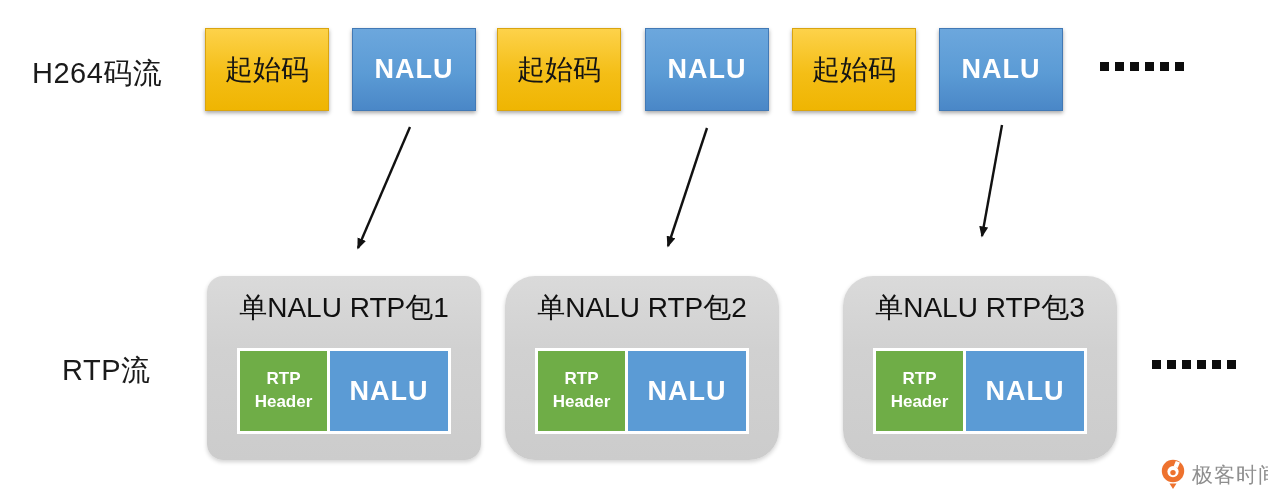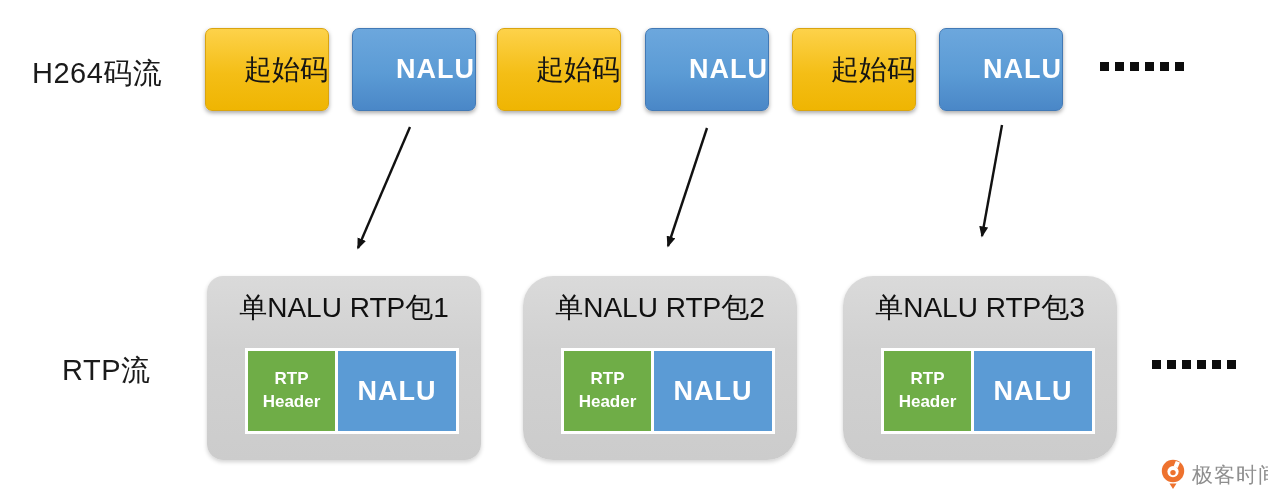--- a/index.html
+++ b/index.html
@@ -5,48 +5,48 @@
   html,body{margin:0;padding:0;background:#ffffff;}
   body{font-family:"Liberation Sans","DejaVu Sans",sans-serif;}
   .canvas{position:relative;width:1268px;height:504px;background:#ffffff;overflow:hidden;}
 
   
   .row-label{position:absolute;color:#1a1a1a;font-size:29px;letter-spacing:0.5px;white-space:nowrap;}
   .label-h264{left:32px;top:54px;}
   .label-rtp{left:32px;top:351px;margin-left:30px;}
 
   
-  .seg{position:absolute;top:28px;width:122px;height:81px;border-radius:7px;
-       display:flex;align-items:center;justify-content:flex-end;
+  .seg{position:absolute;top:28px;width:122px;height:81px;border-radius:0;
+       display:flex;align-items:center;justify-content:center;
        box-shadow:0 2px 4px rgba(0,0,0,0.35);}
   .seg-yellow{background:linear-gradient(180deg,#FDD24A 0%,#F4BE16 55%,#EFB502 100%);
        border:1px solid #D9A410;color:#141414;font-size:28px;}
   .seg-blue{background:linear-gradient(180deg,#6CA7DD 0%,#5B9BD5 55%,#4A87C7 100%);
        border:1px solid #4279B5;color:#ffffff;font-size:27px;font-weight:bold;letter-spacing:1px;}
 
   
   .dots{position:absolute;display:flex;gap:6px;}
   .dots-top{left:1100px;top:62px;}
   .dots-bottom{left:1152px;top:360px;}
   .dot{width:9px;height:9px;background:#0d0d0d;}
 
   
   .arrows{position:absolute;left:0;top:0;width:1280px;height:504px;pointer-events:none;}
 
   
   .packet{position:absolute;top:276px;width:274px;height:184px;border-radius:30px;
        background:linear-gradient(180deg,#DADADA 0%,#D1D1D1 40%,#CCCCCC 100%);
        box-shadow:0 2px 4px rgba(0,0,0,0.18);}
   .packet-1{left:207px;border-radius:16px;}
-  .packet-2{left:523px;}
+  .packet-2{left:505px;}
   .packet-3{left:843px;}
   .packet-title{position:absolute;top:13px;left:0;width:100%;text-align:center;
        color:#101010;font-size:28px;white-space:nowrap;}
   .pair{position:absolute;top:72px;left:50%;transform:translateX(-50%);
-       display:flex;border:3px solid #ffffff;margin-left:8px;}
+       display:flex;border:3px solid #ffffff;}
   .hdr{width:90px;height:80px;background:#6FAD47;border-right:3px solid #ffffff;
        display:flex;align-items:center;justify-content:center;text-align:center;
        color:#ffffff;font-size:17px;font-weight:bold;line-height:1.35;padding:0 8px;box-sizing:border-box;}
   .payload{width:118px;height:80px;background:#5B9BD5;
        display:flex;align-items:center;justify-content:center;
        color:#ffffff;font-size:27px;font-weight:bold;letter-spacing:1px;}
 
   
   .watermark{position:absolute;left:1160px;top:459px;display:flex;align-items:center;gap:6px;}
   .wm-text{color:#8f8f8f;font-size:21px;letter-spacing:1px;white-space:nowrap;}

